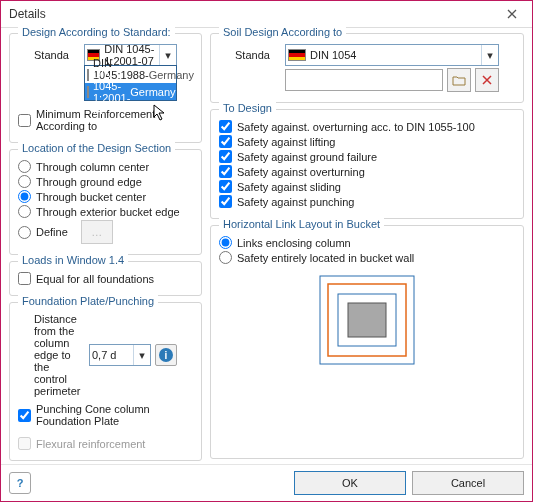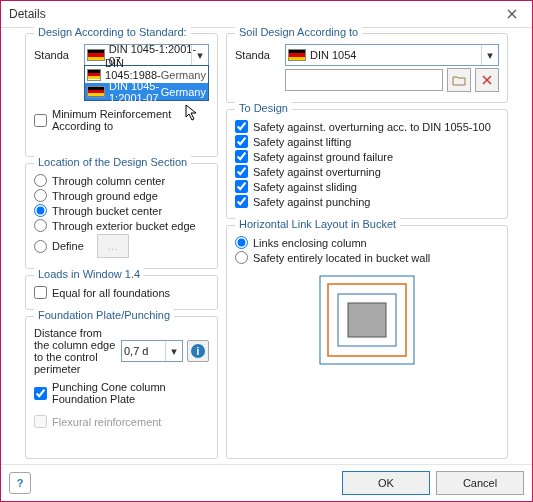--- a/index.html
+++ b/index.html
@@ -1,25 +1,25 @@
 <!DOCTYPE html>
 <html><head>
 <meta charset="utf-8">
 <style>
 html,body{margin:0;padding:0;font-family:"Segoe UI",Tahoma,sans-serif;font-size:11px;color:#222;background:#fff}
 .window{width:533px;height:502px;border:1px solid #be185d;box-sizing:border-box;position:relative;background:#fff}
 .titlebar{height:26px;background:#fff;border-bottom:1px solid #ddd;display:flex;align-items:center;padding:0 8px;color:#333;font-size:12px}
 .titlebar .close{position:absolute;right:0;top:0;width:40px;height:25px;display:flex;align-items:center;justify-content:center;color:#555}
-.content{position:absolute;top:26px;left:0;right:0;bottom:36px;padding:6px 24px;display:flex;gap:8px}
+.content{position:absolute;top:26px;left:0;right:0;bottom:36px;padding:6px 8px;display:flex;gap:8px}
 .col{display:flex;flex-direction:column;gap:6px}
 .col.left{width:248px}
 .col.right{flex:1}
 .grp{border:1px solid #d5d5d5;border-radius:3px;padding:8px 8px 8px 8px;position:relative}
 .grp .legend{position:absolute;top:-8px;left:8px;background:#fff;padding:0 4px;color:#2b5f90;font-size:11px}
-.row{display:flex;align-items:center;gap:4px;margin:2px 0}
+.row{display:flex;align-items:center;gap:4px;margin:2px 16px}
 label.lab{min-width:46px}
 .select{flex:1;height:20px;border:1px solid #7a9ebf;background:#fff;display:flex;align-items:center;padding:0 2px;position:relative}
 .select.small{flex:none;width:56px}
 .caret{position:absolute;right:0;top:0;bottom:0;width:16px;border-left:1px solid #c7d7e6;display:flex;align-items:center;justify-content:center;color:#333}
 .flag{width:16px;height:10px;display:inline-flex;flex-direction:column;margin-right:4px;border:0.5px solid #888}
 .flag span{flex:1}
 .flag .k{background:#000}.flag .r{background:#d00}.flag .y{background:#fc0}
 .dropdown{position:absolute;top:20px;left:-1px;right:-1px;border:1px solid #2b5f90;background:#fff;z-index:10}
 .dropdown .opt{height:17px;display:flex;align-items:center;padding:0 2px}
 .dropdown .opt span.txt{flex:1}
@@ -27,21 +27,21 @@
 .dropdown .opt.sel{background:#2e8ae6;color:#fff}
 .dropdown .opt.sel .ctry{color:#fff}
 .cursor{position:absolute;right:6px;top:20px;z-index:12;pointer-events:none}
 .chk,.rad{display:flex;align-items:center;gap:5px;margin:2px 0}
 .rad input,.chk input{margin:0}
 .btnsq{width:22px;height:22px;border:1px solid #a5a5a5;background:#f2f2f2;display:inline-flex;align-items:center;justify-content:center}
 .btnsq.dis{color:#bbb;border-color:#ccc}
 .disabled{color:#9a9a9a}
 .footer{position:absolute;bottom:0;left:0;right:0;height:36px;border-top:1px solid #e5e5e5;display:flex;align-items:center;padding:0 8px;gap:6px;background:#fff}
 .footer .spring{flex:1}
-.btn{height:22px;min-width:66px;border:1px solid #a5a5a5;background:#f0f0f0;display:inline-flex;align-items:center;justify-content:center;padding:0 10px}
+.btn{height:22px;min-width:66px;border:1px solid #a5a5a5;background:#f0f0f0;display:inline-flex;align-items:center;justify-content:center;padding:0 22px}
 .btn.primary{border-color:#2b7ab8}
 .help-icon{width:20px;height:20px;border:1px solid #a5a5a5;border-radius:3px;display:flex;align-items:center;justify-content:center;color:#2b7ab8;font-weight:bold}
 .info-icon{width:20px;height:20px;border:1px solid #a5a5a5;background:#f2f2f2;display:inline-flex;align-items:center;justify-content:center;border-radius:2px}
 .info-icon span{width:14px;height:14px;border-radius:50%;background:#2b7ab8;color:#fff;display:flex;align-items:center;justify-content:center;font-weight:bold;font-size:10px}
 .diagram{display:flex;justify-content:center;padding:4px 0 2px}
 .input-box{width:150px;height:20px;border:1px solid #a5a5a5;padding:0 3px}
 </style>
 </head>
 <body>
 <div class="window">

